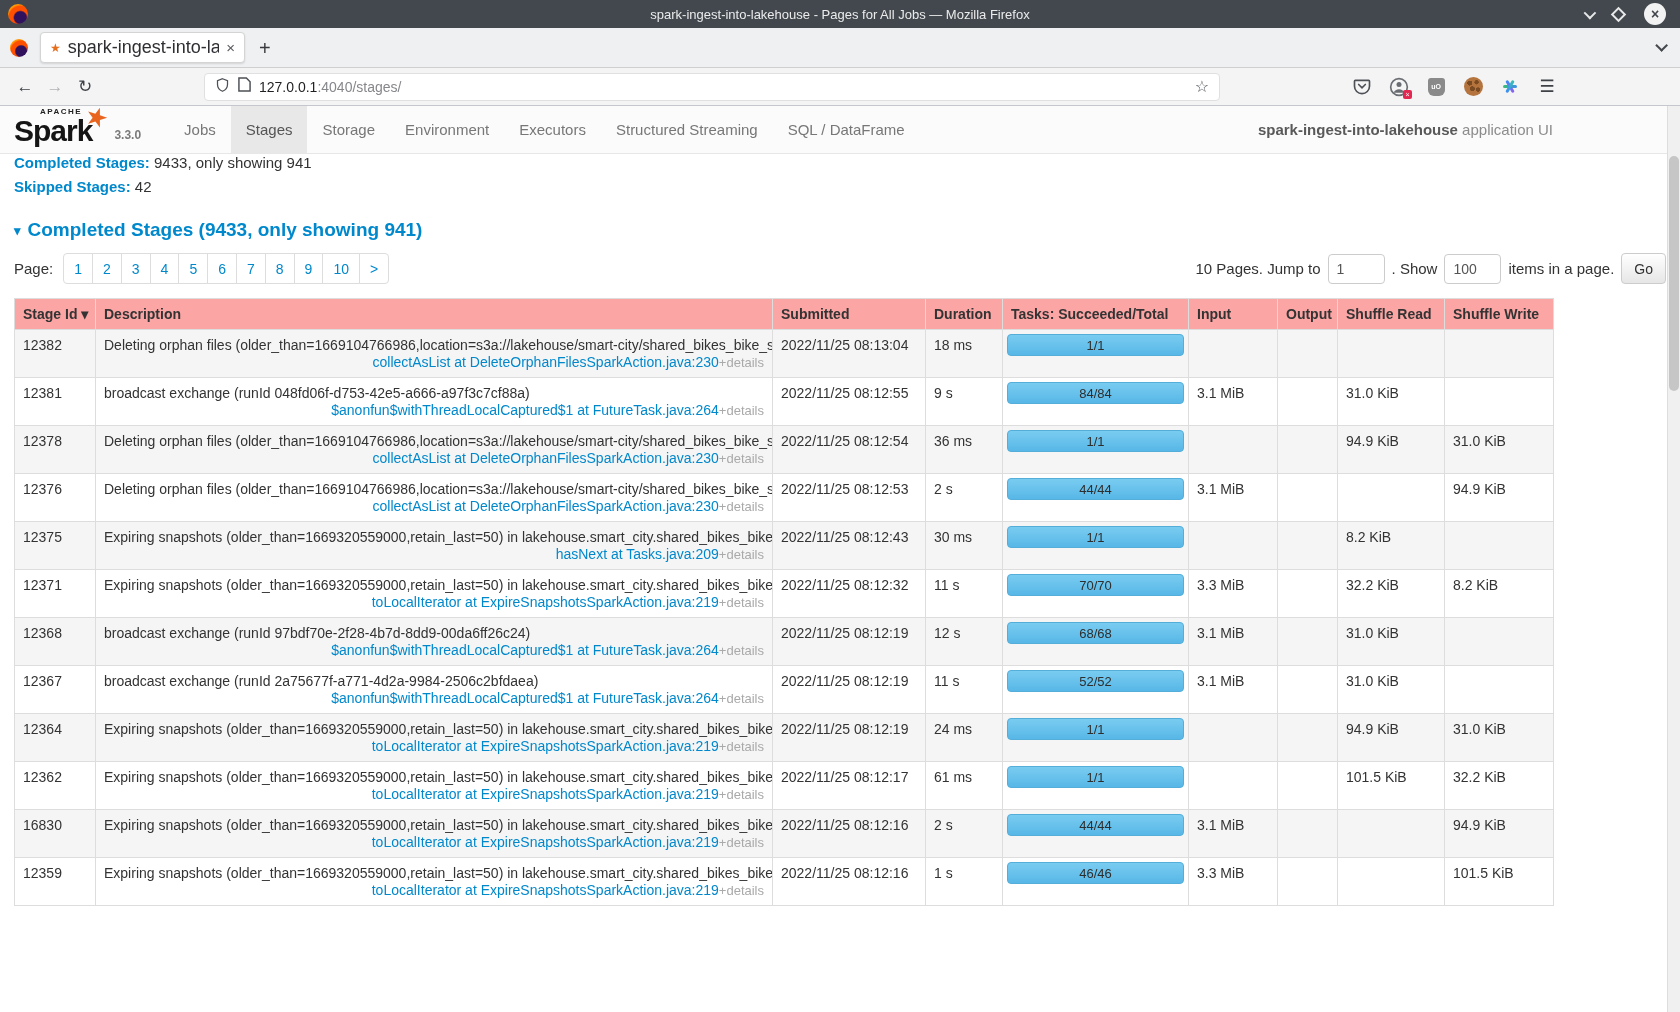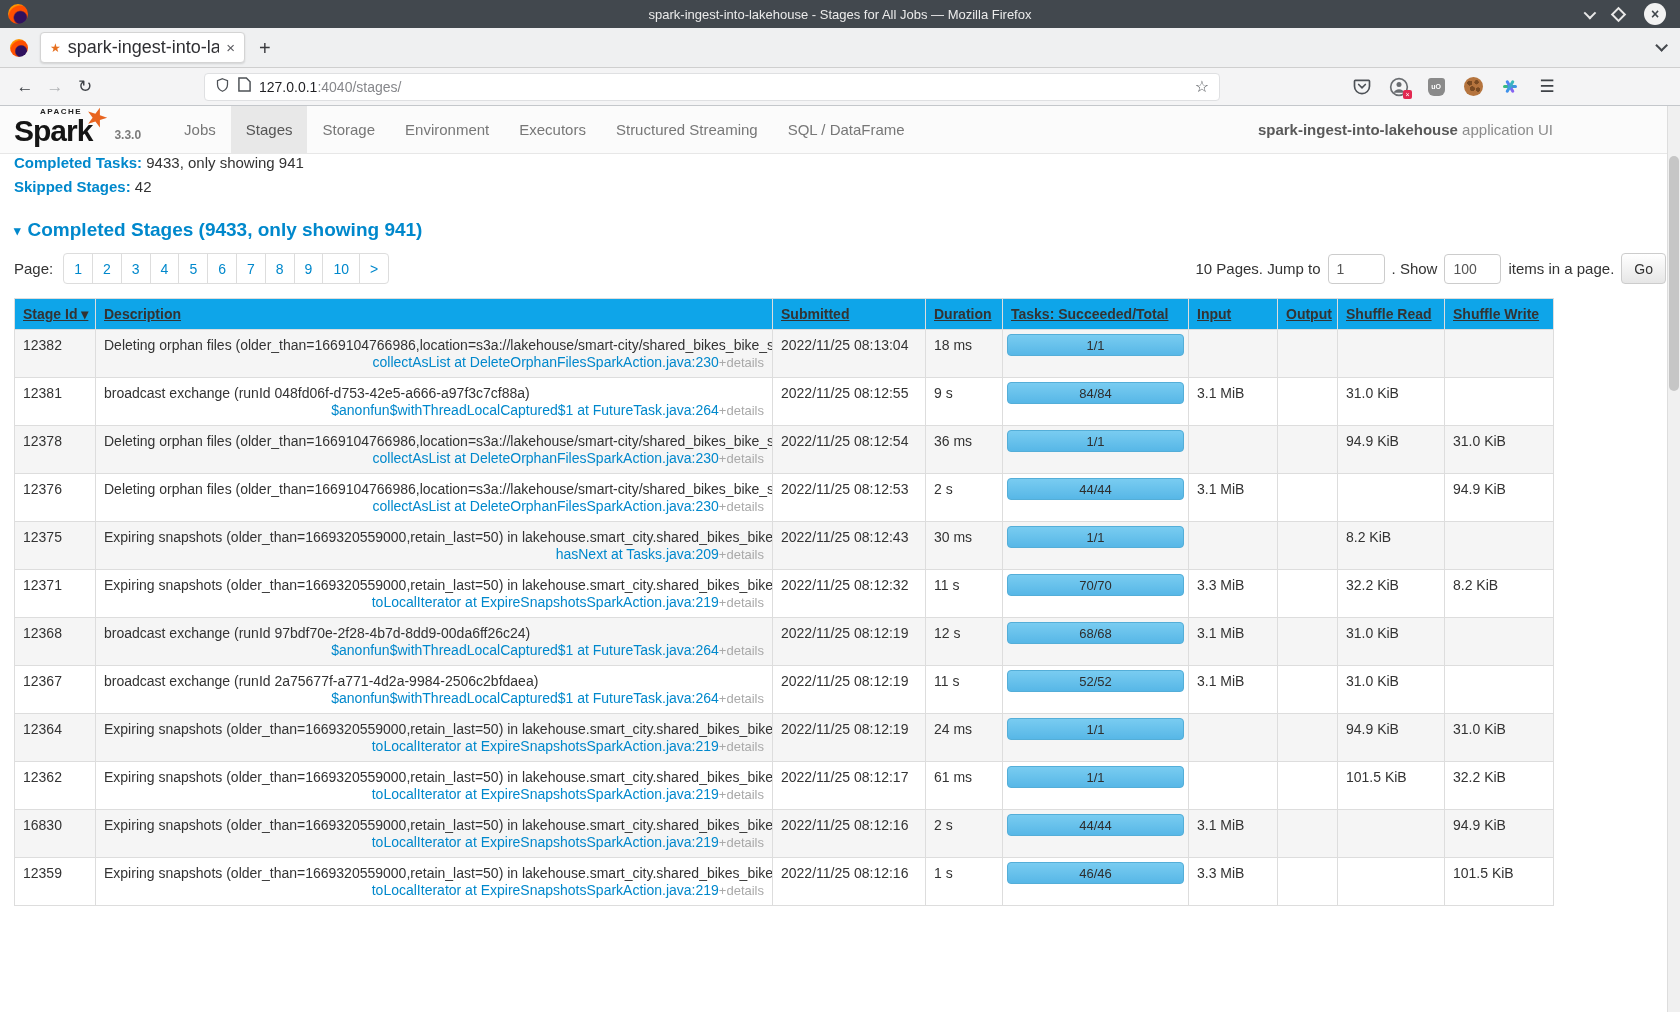--- a/index.html
+++ b/index.html
@@ -86,39 +86,39 @@
   .page-btn:first-child { margin-left:0; border-radius:4px 0 0 4px; }
   .page-btn:last-child { border-radius:0 4px 4px 0; }
   .pager-right { margin-left:auto; display:flex; align-items:center; gap:7px; }
   .pager-input { width:57px; height:30px; border:1px solid #ccc; border-radius:4px; padding:0 8px; font-size:14px; color:#555;
     font-family:"Liberation Sans", sans-serif; }
   .go-btn { height:31px; padding:0 12px; border:1px solid #ccc; border-radius:4px; background:linear-gradient(#ffffff,#e6e6e6);
     font-size:14px; color:#333; cursor:pointer; font-family:"Liberation Sans", sans-serif; }
 
   table.stages { border-collapse:collapse; table-layout:fixed; width:1539px; font-size:14px; margin-top:2px; }
   .stages th, .stages td { border:1px solid #ddd; padding:7px 8px; text-align:left; vertical-align:top; overflow:hidden; white-space:nowrap; }
-  .stages th { font-weight:bold; background:#0ea5e9; cursor:pointer;text-decoration:underline; }
+  .stages th { font-weight:bold; background:#fca5a5; cursor:pointer; }
   .stages tbody tr:nth-child(odd) { background:#f5f5f5; }
   .desc-sub { display:flex; justify-content:flex-end; align-items:baseline; margin-top:1px; }
   .stage-link { color:#0088cc; text-decoration:none; cursor:pointer; }
   .details { color:#a9a9a9; font-size:13px; cursor:pointer; }
   .c-tasks-cell { padding:4px 4px !important; }
   .progress { height:22px; border-radius:4px; background:linear-gradient(#79ccf1,#57b7e7); border:1px solid #54aed8;
     display:flex; align-items:center; justify-content:center; font-size:13px; color:#2e2e2e; }
 
   
   .scrollbar-track { position:fixed; top:106px; right:0; bottom:0; width:13px; background:#f0f0f0; border-left:1px solid #dddddd; }
   .scrollbar-thumb { position:absolute; top:50px; left:1px; width:10px; height:235px; background:#c6c6c6; border-radius:5px; cursor:pointer; }
 </style>
 </head>
 <body>
 
 <div class="titlebar">
   <div class="ff-logo"></div>
-  <div class="titlebar-title">spark-ingest-into-lakehouse - Stages for All Jobs — Mozilla Firefox</div>
+  <div class="titlebar-title">spark-ingest-into-lakehouse - Pages for All Jobs — Mozilla Firefox</div>
   <div class="win-controls">
     <div class="chev"></div>
     <div class="diamond"></div>
     <div class="close-circle">×</div>
   </div>
 </div>
 
 <div class="tabbar">
   <div class="ff-logo-small"></div>
   <div class="tab">
@@ -201,21 +201,21 @@
       <div class="nav-item">SQL / DataFrame</div>
     </div>
   <div class="app-label">
     <b>spark-ingest-into-lakehouse</b><span> application UI</span>
   </div>
 </div>
 
 <div class="content">
 
   <div class="stat-line">
-    <a class="stat-label">Completed Tasks:</a><span> 9433, only showing 941</span>
+    <a class="stat-label">Completed Stages:</a><span> 9433, only showing 941</span>
   </div>
   <div class="stat-line">
     <a class="stat-label">Skipped Stages:</a><span> 42</span>
   </div>
 
   <div class="section-head">
     <span class="section-arrow">▾</span>
     <span>Completed Stages (9433, only showing 941)</span>
   </div>
 

